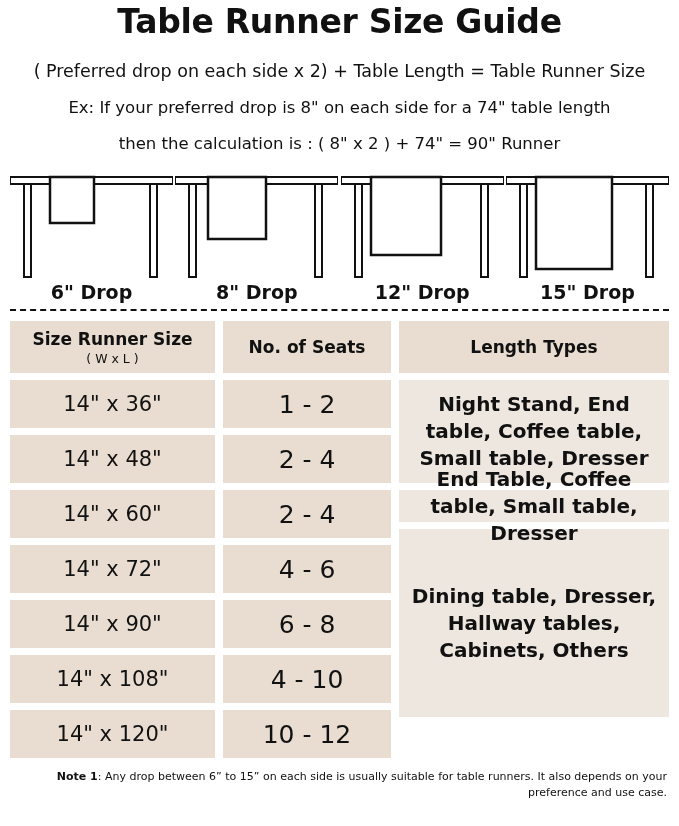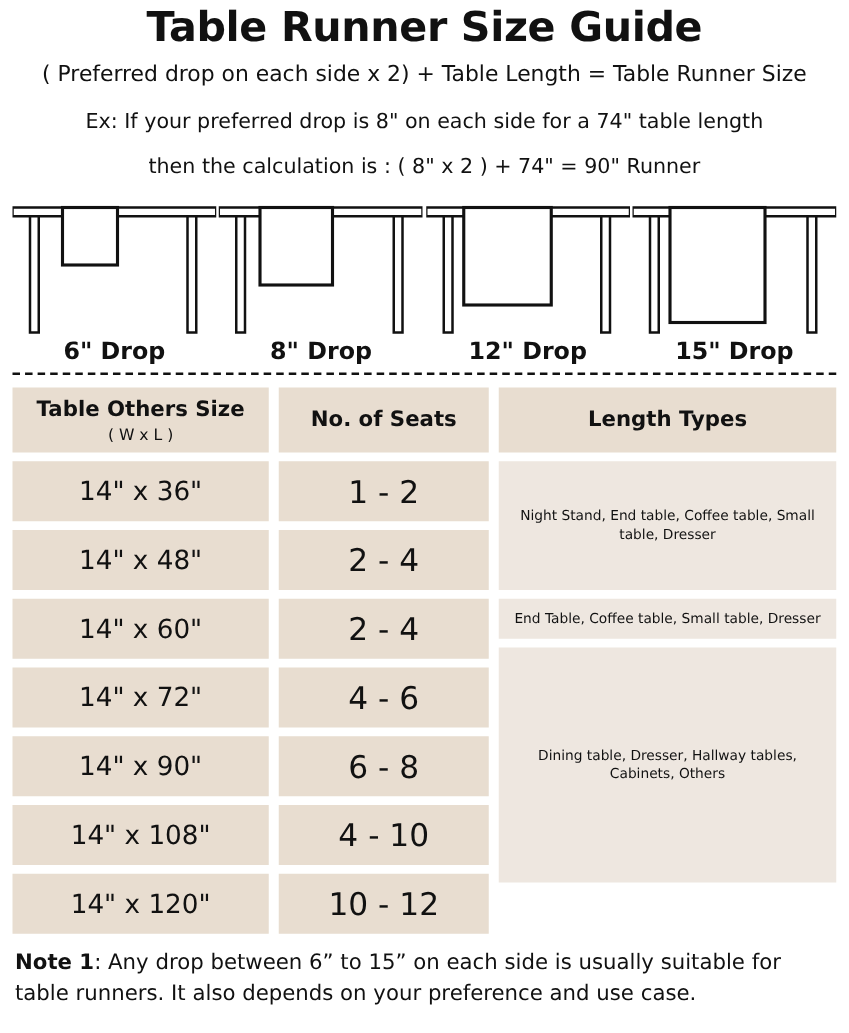--- a/index.html
+++ b/index.html
@@ -27,21 +27,21 @@
     text-align: center;
     font-size: 33px;
     font-weight: bold;
     letter-spacing: -0.3px;
     margin: 3px 0 2px 0;
     line-height: 1.15;
   }
   .formula {
     text-align: center;
     font-size: 17.5px;
-    margin: 9px 0 2px 0;
+    margin: 20px 0 2px 0;
     line-height: 1.25;
   }
   .example {
     text-align: center;
     font-size: 16.5px;
     line-height: 1.35;
     margin: 4px 0 0 0;
   }
   .example div { margin: 14px 0; }
 
@@ -108,34 +108,35 @@
   }
   .size-cell {
     height: 48px;
     font-size: 21px;
   }
   .seats-cell {
     height: 48px;
     font-size: 25px;
   }
   .type-cell {
-    font-size: 11px;
-    font-weight: normal;
+    font-size: 20px;
+    font-weight: bold;
     line-height: 1.35;
     padding: 6px 10px;
   }
   .type-1 { height: 103px; }
   .type-2 { height: 32px; }
   .type-3 { height: 188px; }
 
   
   .notes {
     padding: 4px 4px 0 4px;
-    font-size: 17px;
+    font-size: 11px;
     line-height: 1.45;
+    text-align: right;
   }
   .notes .note { margin-bottom: 2px; }
   .notes b { font-weight: bold; }
 </style>
 </head>
 <body>
 
 <div class="page">
 
   <div class="title">Table Runner Size Guide</div>
@@ -193,21 +194,21 @@
     <div class="drop-label">12" Drop</div>
     <div class="drop-label">15" Drop</div>
   </div>
 
   <div class="dashed-sep"></div>
 
   <div class="size-table">
 
     <div class="col-a">
       <div class="cell head-cell">
-        <span>Table Others Size</span>
+        <span>Size Runner Size</span>
         <span class="head-sub">( W x L )</span>
       </div>
       <div class="cell size-cell">14" x 36"</div>
       <div class="cell size-cell">14" x 48"</div>
       <div class="cell size-cell">14" x 60"</div>
       <div class="cell size-cell">14" x 72"</div>
       <div class="cell size-cell">14" x 90"</div>
       <div class="cell size-cell">14" x 108"</div>
       <div class="cell size-cell">14" x 120"</div>
     </div>

